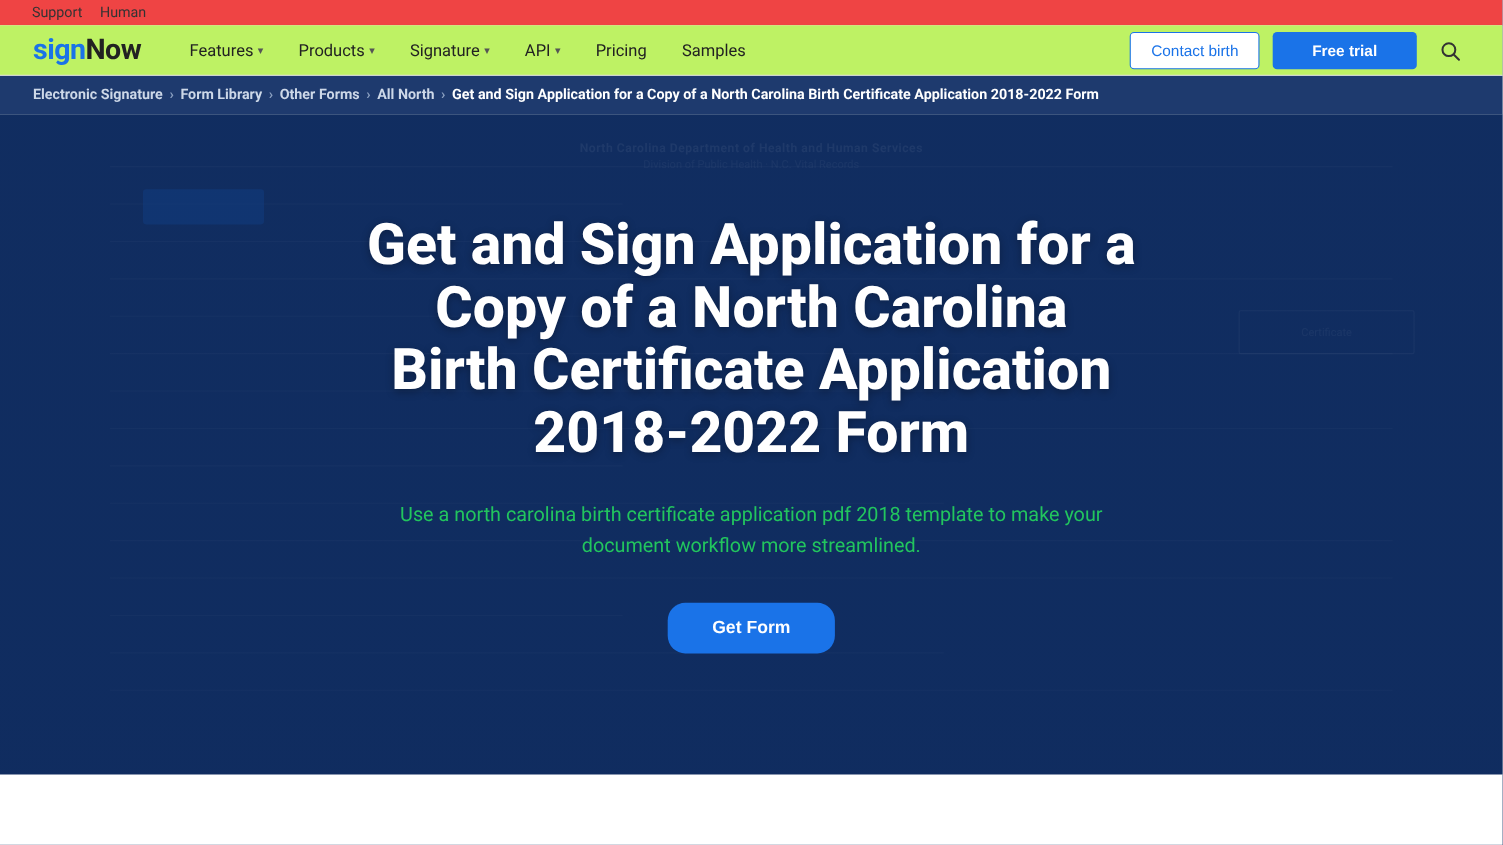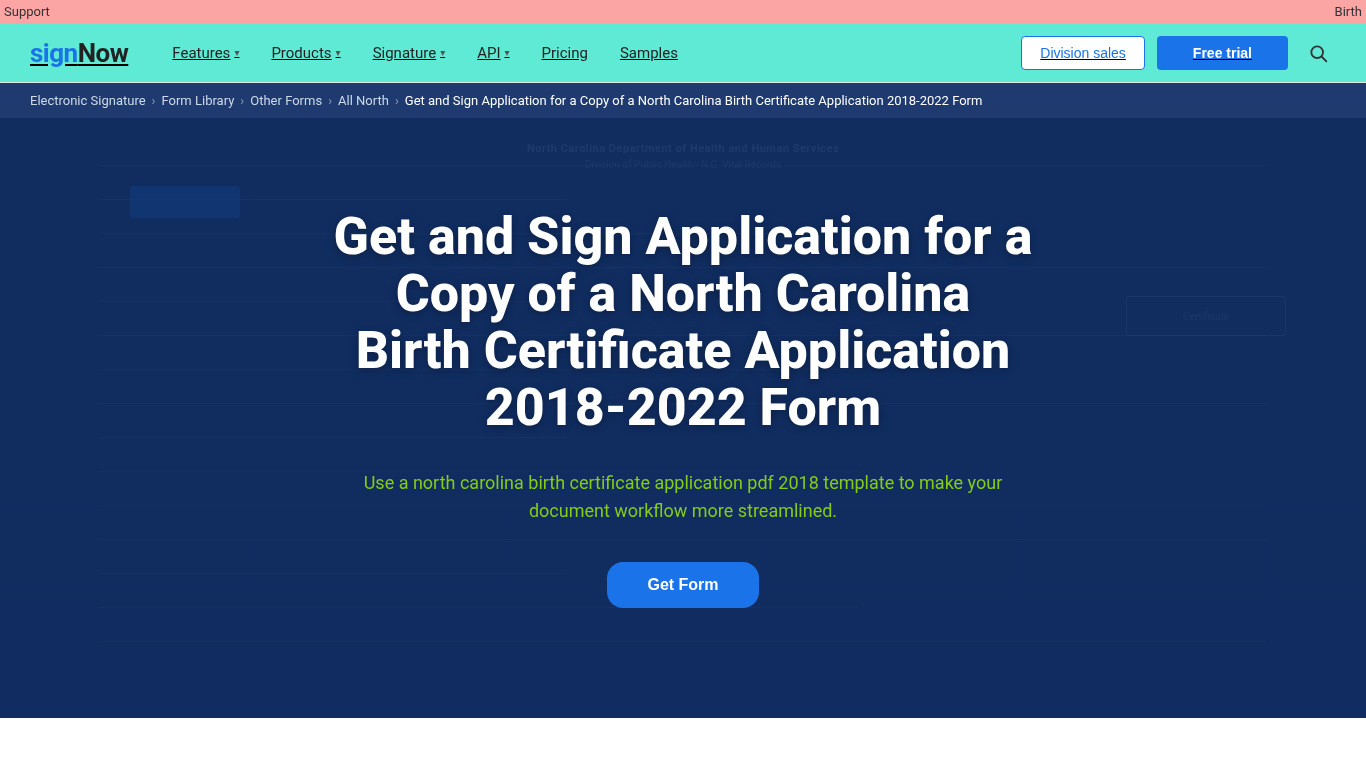--- a/index.html
+++ b/index.html
@@ -1,41 +1,40 @@
 <!DOCTYPE html>
 <html><head>
   <meta charset="utf-8">
   <style>
     * { margin: 0; padding: 0; box-sizing: border-box; }
     body { font-family: -apple-system, BlinkMacSystemFont, 'Segoe UI', Roboto, Arial, sans-serif; width: 1366px; min-height: 768px; overflow-x: hidden; }
 
     
     .top-bar {
-      background: #fca5a5;
-      display: flex;
-      justify-content: space-between;
-      padding: 4px 4px;
+      background: #ef4444;
+      display: flex;
+      justify-content: flex-start;
+      padding: 4px 29px;
       gap: 16px;
       font-size: 13px;
     }
     .top-bar a {
       color: #333;
       text-decoration: none;
     }
 
     
     .navbar {
-      background: #5eead4;
+      background: #bef264;
       display: flex;
       align-items: center;
       padding: 0 30px;
-      height: 60px;
+      height: 46px;
       border-bottom: 1px solid #e5e5e5;
       gap: 0;
-      text-decoration: underline;
     }
     .logo {
       display: flex;
       align-items: center;
       margin-right: 28px;
       text-decoration: none;
     }
     .logo-text {
       font-size: 26px;
       font-weight: 700;
@@ -108,20 +107,21 @@
       padding: 10px 30px;
       display: flex;
       align-items: center;
       gap: 6px;
       font-size: 13px;
     }
     .breadcrumb a, .breadcrumb span {
       color: #cdd8e8;
       text-decoration: none;
       white-space: nowrap;
+      font-weight: bold;
     }
     .breadcrumb .sep { color: #8a9fc0; }
     .breadcrumb .last { color: #fff; }
 
     
     .hero {
       position: relative;
       min-height: 600px;
       background: #0d2a5e;
       display: flex;
@@ -171,42 +171,42 @@
     .hero-title {
       font-size: 52px;
       font-weight: 800;
       color: #fff;
       line-height: 1.1;
       margin-bottom: 32px;
       text-shadow: 0 2px 8px rgba(0,0,0,0.3);
     }
     .hero-subtitle {
       font-size: 18px;
-      color: #84cc16;
+      color: #22c55e;
       line-height: 1.6;
       margin-bottom: 36px;
     }
     .btn-get-form {
       background: #1a73e8;
       color: #fff;
       border: none;
       padding: 14px 40px;
       border-radius: 16px;
       font-size: 16px;
       font-weight: 600;
       cursor: pointer;
       display: inline-block;
     }
   </style>
 </head>
 <body>
 
 <div class="top-bar">
   <a href="#">Support</a>
-  <a href="#">Birth</a>
+  <a href="#">Human</a>
 </div>
 
 <nav class="navbar">
   <a href="#" class="logo">
     <span class="logo-text">
       <span style="color:#1a73e8;">sign</span><span style="color:#222;">Now</span>
     </span>
   </a>
 
   <div class="nav-links">
@@ -228,21 +228,21 @@
     </a>
     <a href="#" class="nav-item">
       <span>Pricing</span>
     </a>
     <a href="#" class="nav-item">
       <span>Samples</span>
     </a>
   </div>
 
   <div class="nav-actions">
-    <button class="btn-contact">Division sales</button>
+    <button class="btn-contact">Contact birth</button>
     <button class="btn-free-trial">Free trial</button>
     <button class="search-icon-btn">
       <svg width="20" height="20" viewBox="0 0 24 24" fill="none" stroke="#333" stroke-width="2.2" stroke-linecap="round" stroke-linejoin="round">
         <circle cx="11" cy="11" r="7"></circle>
         <line x1="16.5" y1="16.5" x2="22" y2="22"></line>
       </svg>
     </button>
   </div>
 </nav>
 

